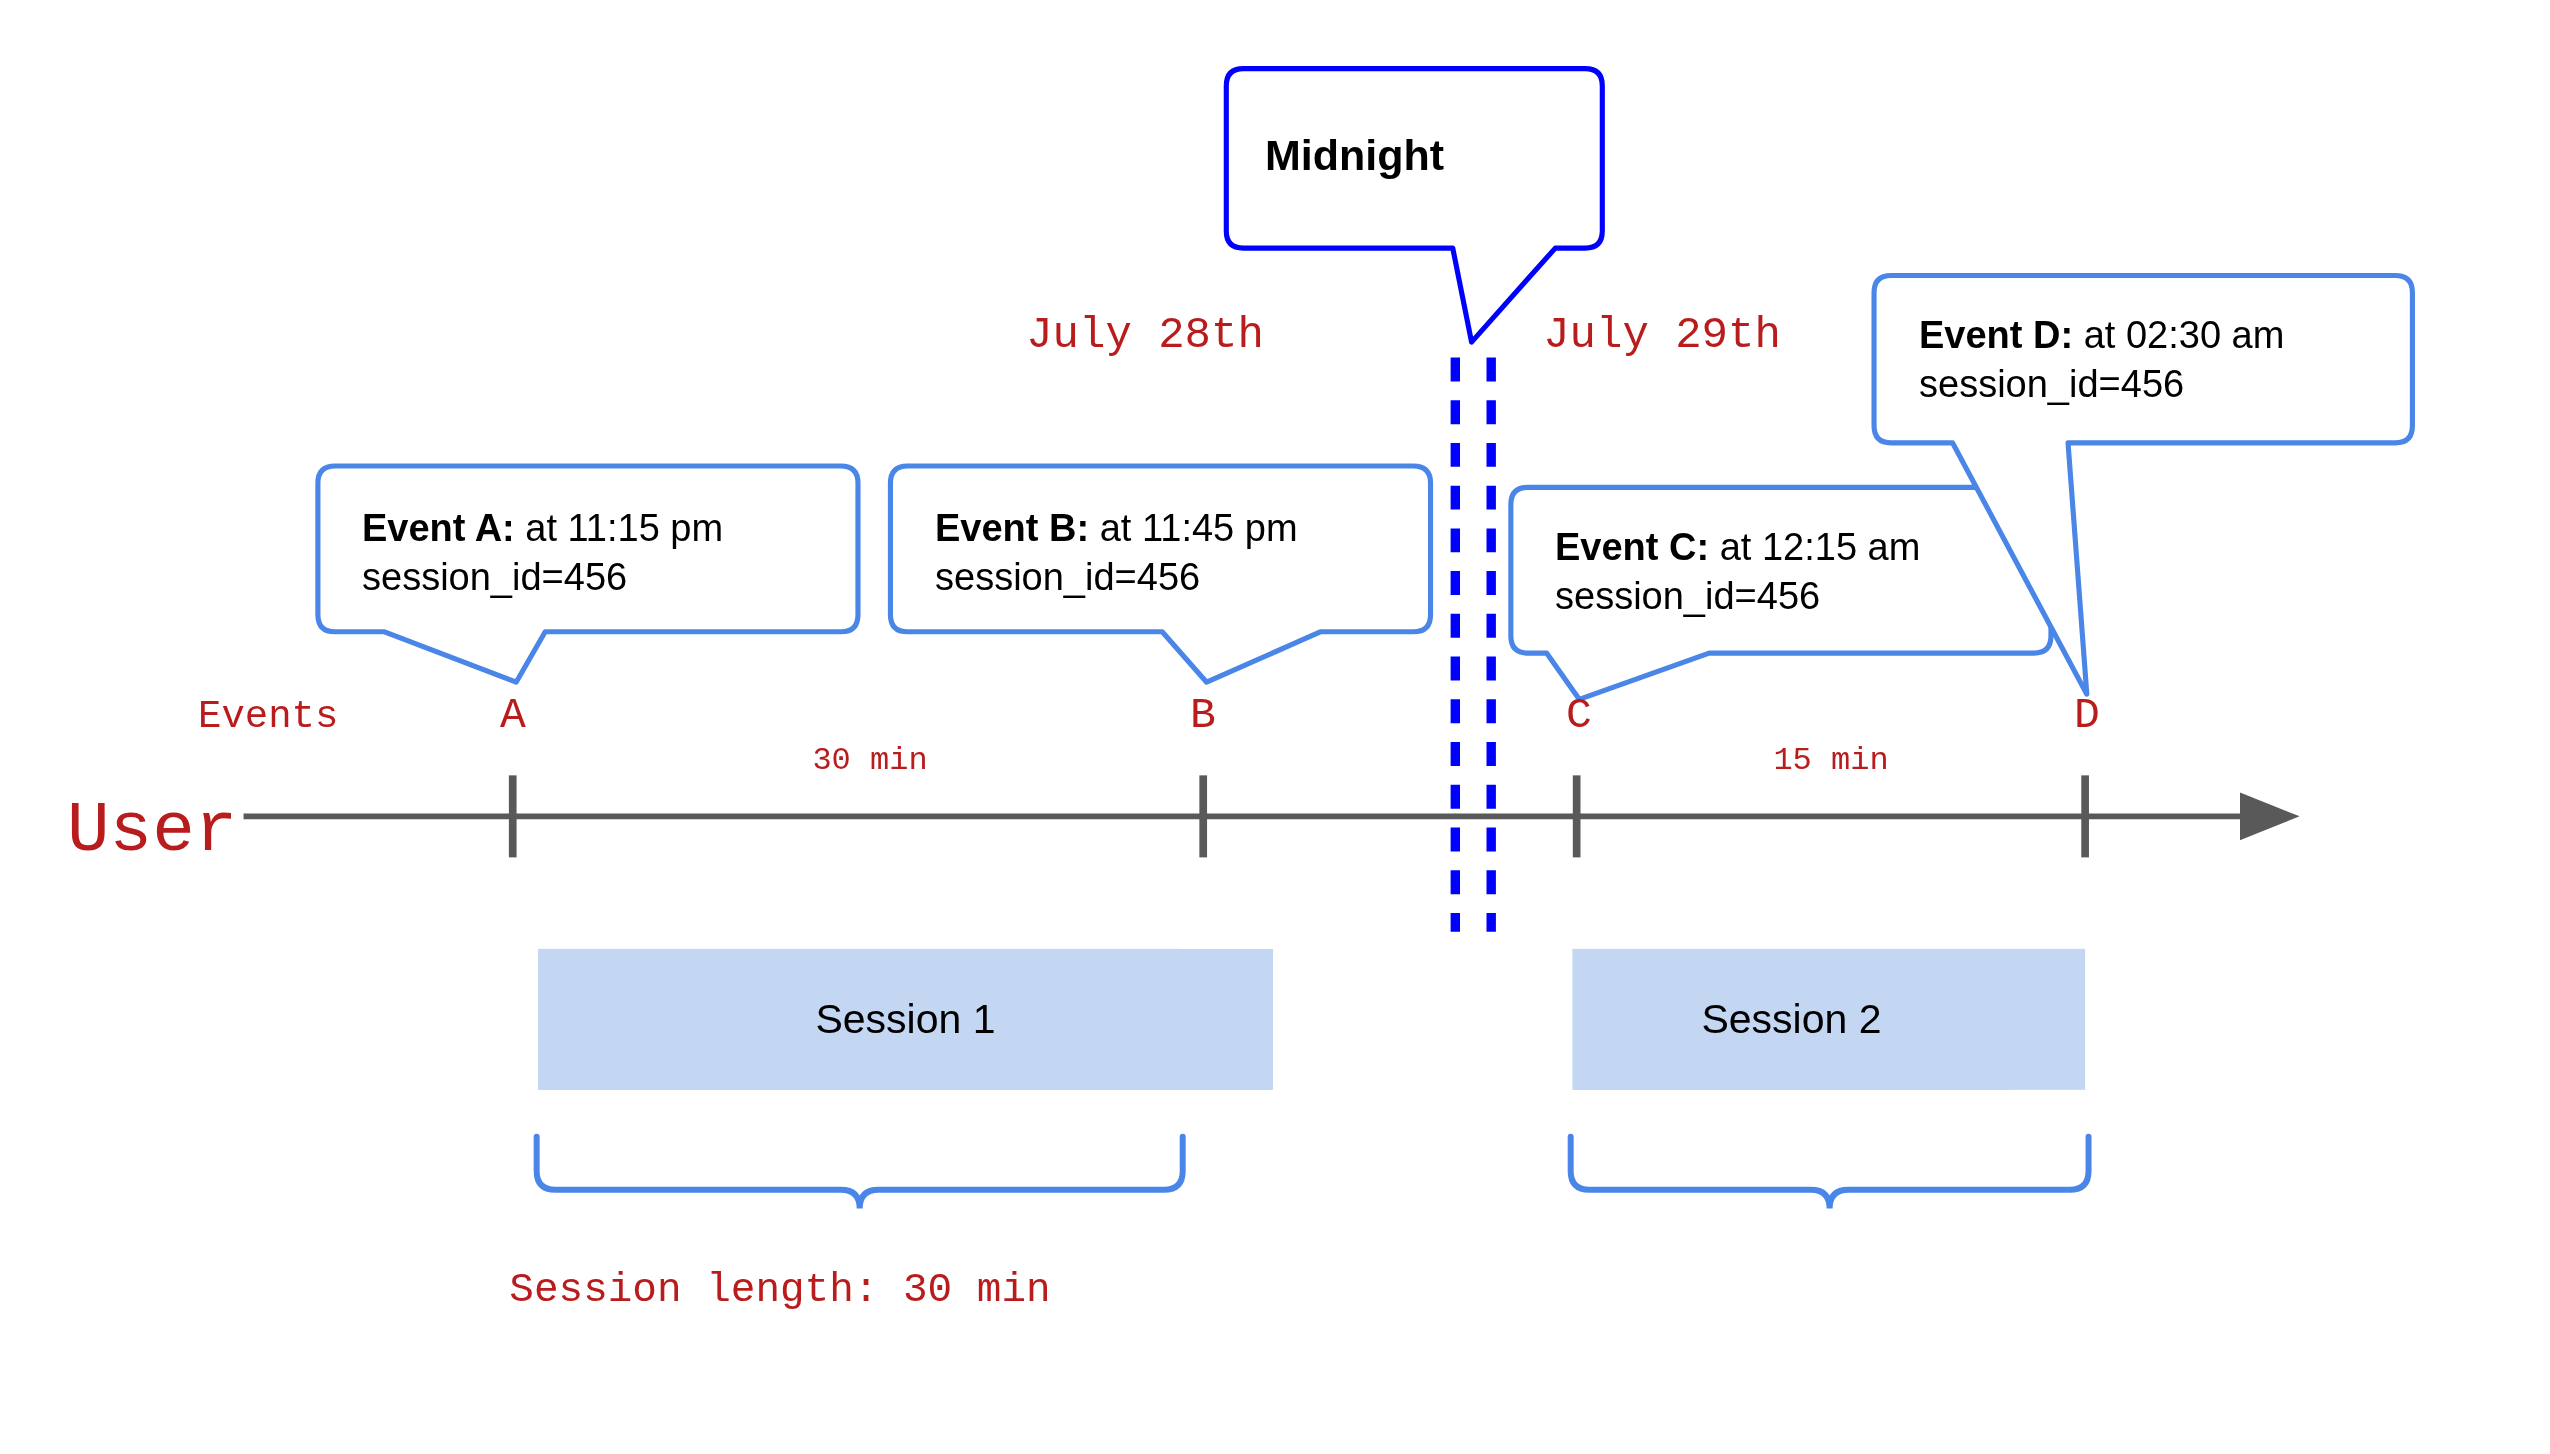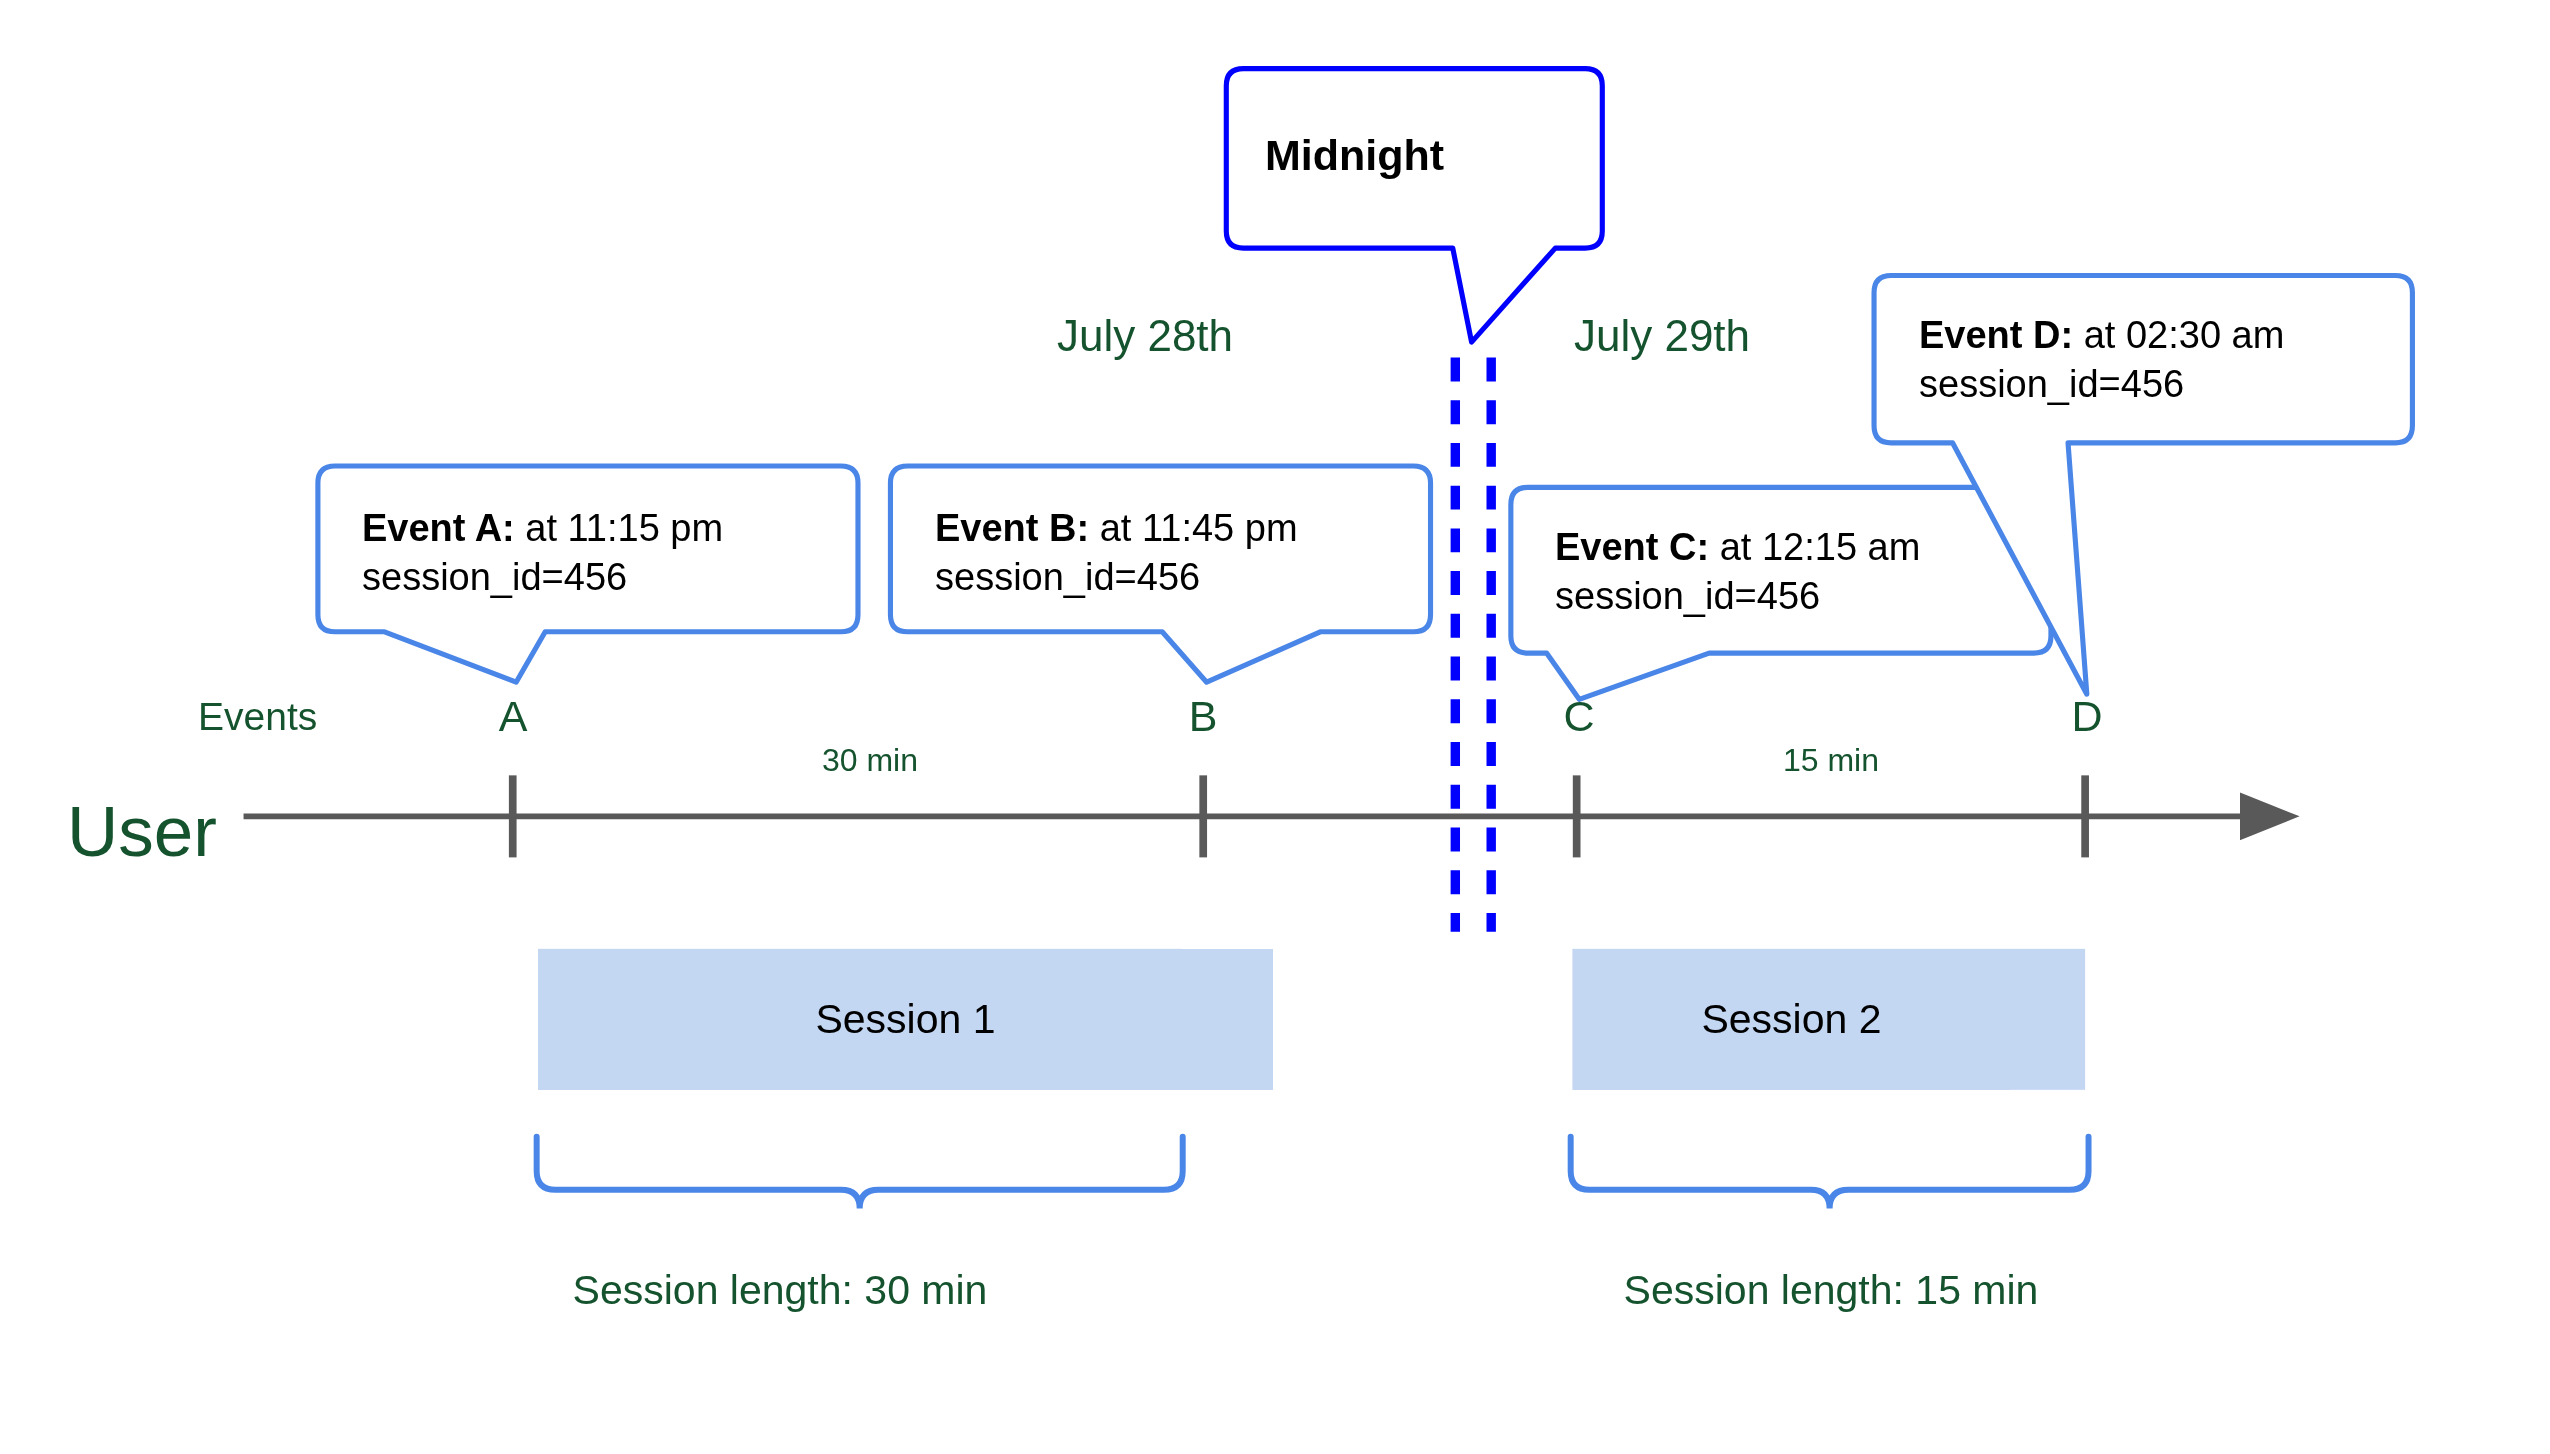--- a/index.html
+++ b/index.html
@@ -20,23 +20,24 @@
   }
   #vector-layer {
     position: absolute;
     left: 0;
     top: 0;
     width: 2550px;
     height: 1455px;
   }
   .txt {
     position: absolute;
-    color: #14532d;
+    color: #b91c1c;
     white-space: nowrap;
     line-height: 1.18;
+    font-family: Liberation Mono, monospace;
   }
   
   .lbl-user {
     font-size: 71px;
     left: 67px;
     top: 790px;
   }
   .lbl-events {
     font-size: 39px;
     left: 198px;
@@ -201,16 +202,15 @@
   </div>
 
   <div class="session-box" style="left:538px; top:949px; width:735px; height:141px;">
     <span>Session 1</span>
   </div>
   <div class="session-box" style="left:1573px; top:949px; width:437px; height:141px;">
     <span>Session 2</span>
   </div>
 
   <div class="txt session-len" style="left:780px;">Session length: 30 min</div>
-  <div class="txt session-len" style="left:1831px;">Session length: 15 min</div>
 
 </div>
 
 
 </body></html>

